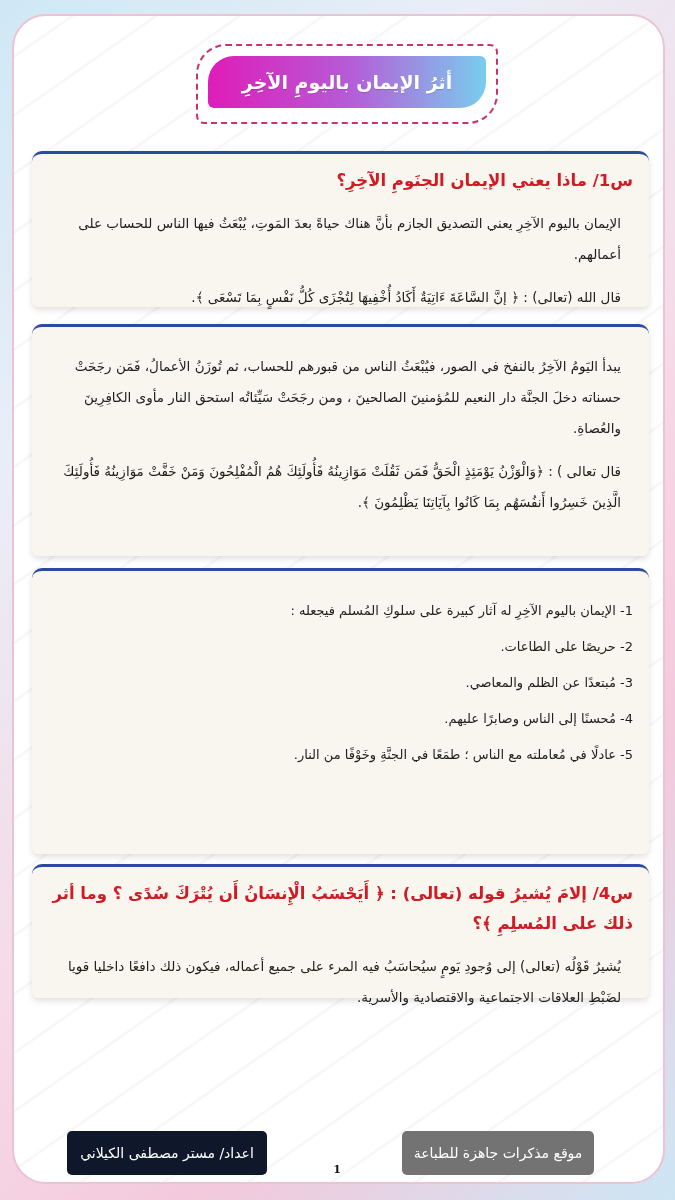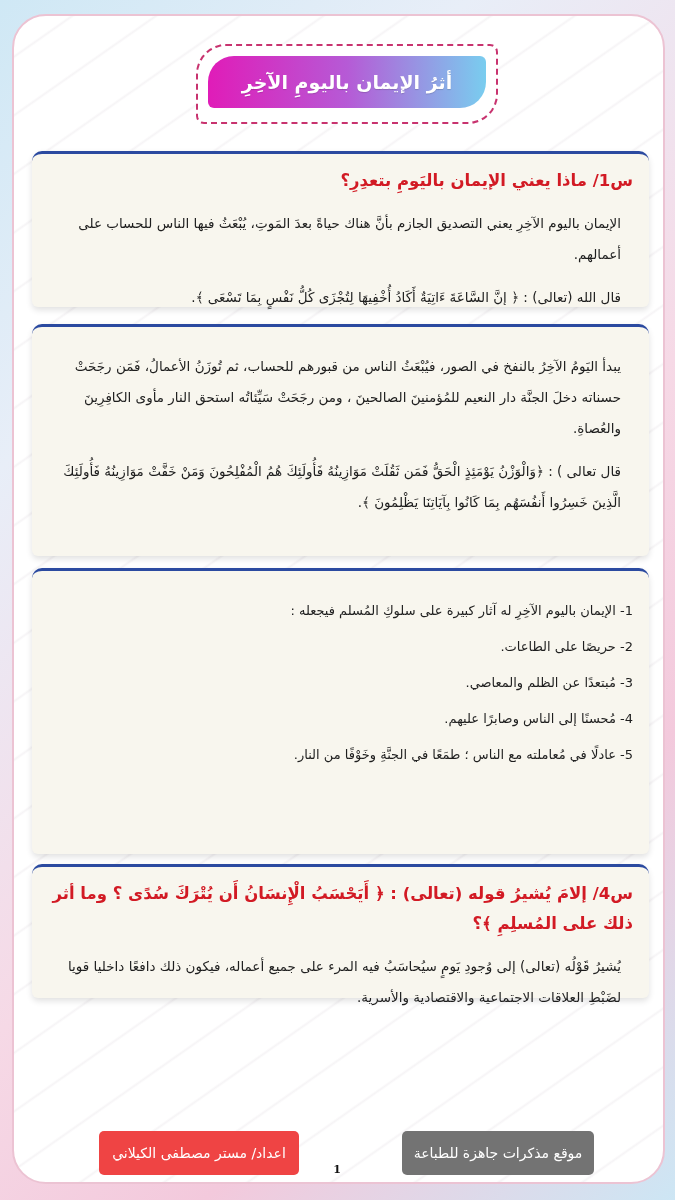--- a/index.html
+++ b/index.html
@@ -77,42 +77,42 @@
     }
     
     .footer-btn {
       position: absolute;
       top: 1131px; height: 44px;
       border-radius: 5px;
       color: #fff;
       font-size: 14px;
       display: flex; align-items: center; justify-content: center;
     }
-    .btn-author { left: 67px; width: 200px; background: #ef4444; margin-left: 32px; }
+    .btn-author { left: 67px; width: 200px; background: #0f172a; }
     .btn-site { left: 402px; width: 192px; background: #737373; }
     .page-num {
       position: absolute;
       left: 330px; top: 1163px;
       width: 14px; text-align: center;
       font-family: "DejaVu Serif", serif;
       font-size: 11px; font-weight: bold; color: #111;
     }
   </style>
 </head>
 <body>
 
 <div class="page">
   <div class="watermark"></div>
 
   <div class="title-wrap">
     <div class="title-box">أثرُ الإيمان باليومِ الآخِرِ</div>
   </div>
 
   <div class="card" style="top: 135px; height: 156px;">
-    <div class="q-title">س1/ ماذا يعني الإيمان باليَومِ بتعدِرِ؟</div>
+    <div class="q-title">س1/ ماذا يعني الإيمان الجنَومِ الآخِرِ؟</div>
     <div class="body-text">
       <p>الإيمان باليوم الآخِرِ يعني التصديق الجازم بأنَّ هناك حياةً بعدَ المَوتِ، يُبْعَثُ فيها الناس للحساب على أعمالهم.</p>
       <p>قال الله (تعالى) : ﴿ إنَّ السَّاعَةَ ءَاتِيَةٌ أَكَادُ أُخْفِيهَا لِتُجْزَى كُلُّ نَفْسٍ بِمَا تَسْعَى ﴾.</p>
     </div>
   </div>
 
   <div class="card" style="top: 308px; height: 232px;">
     <div class="body-text">
       <p>يبدأ اليَومُ الآخِرُ بالنفخ في الصور، فيُبْعَثُ الناس من قبورهم للحساب، ثم تُوزَنُ الأعمالُ، فَمَن رجَحَتْ حسناته دخلَ الجنَّة دار النعيم للمُؤمنينَ الصالحينَ ، ومن رجَحَتْ سَيِّئاتُه استحق النار مأوى الكافِرِينَ والعُصاةِ.</p>
       <p style="margin-top:6px;">قال تعالى ) : ﴿وَالْوَزْنُ يَوْمَئِذٍ الْحَقُّ فَمَن ثَقُلَتْ مَوَازِينُهُ فَأُولَئِكَ هُمُ الْمُفْلِحُونَ وَمَنْ خَفَّتْ مَوَازِينُهُ فَأُولَئِكَ الَّذِينَ خَسِرُوا أَنفُسَهُم بِمَا كَانُوا بِآيَاتِنَا يَظْلِمُونَ ﴾.</p>

